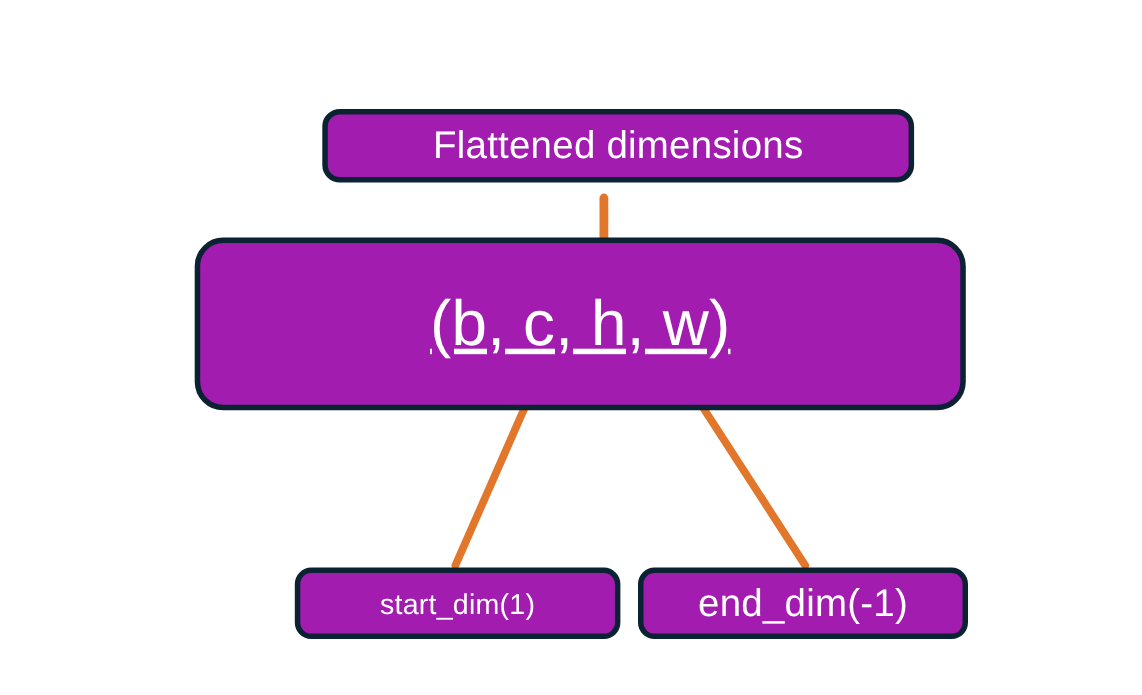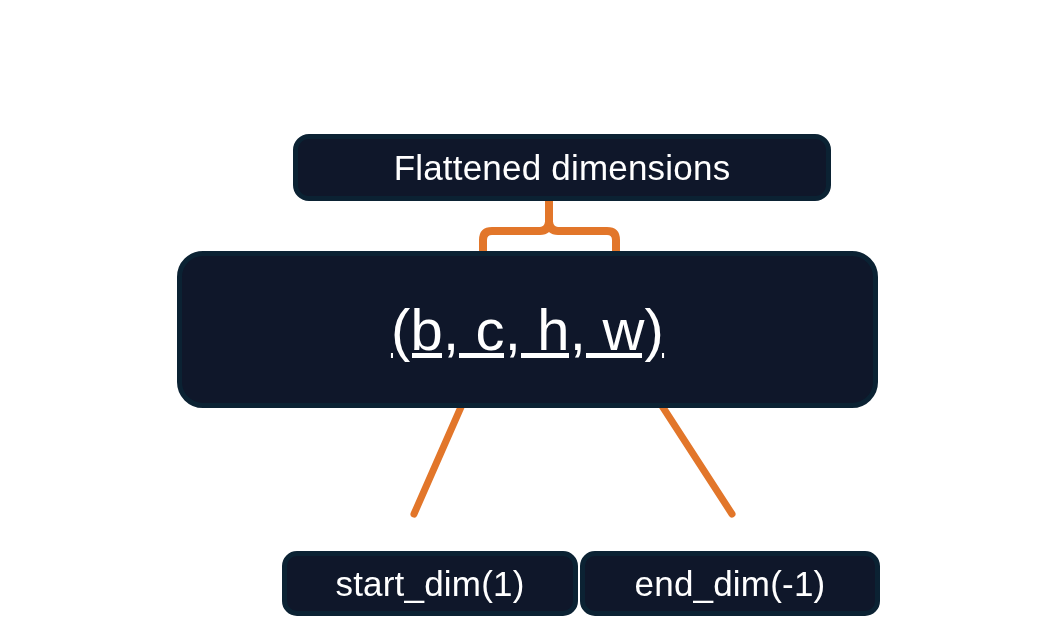--- a/index.html
+++ b/index.html
@@ -13,59 +13,58 @@
   #canvas {
     position: relative;
     width: 1038px;
     height: 632px;
     background: #ffffff;
     overflow: hidden;
   }
   .node {
     position: absolute;
     box-sizing: border-box;
-    background: #0f172a;
+    background: #a21caf;
     border: 5px solid #0b2233;
     border-radius: 18px;
     display: flex;
     align-items: center;
     justify-content: center;
     color: #ffffff;
     font-family: "Liberation Sans", sans-serif;
     font-weight: 400;
     letter-spacing: 0.2px;
     line-height: 1;
     text-align: center;
     user-select: none;
-    margin-top: 35px;
   }
   #node-flattened {
     left: 293px;
     top: 99px;
     width: 538px;
     height: 67px;
     border-radius: 16px;
     font-size: 35px;
   }
   #node-tuple {
     left: 177px;
     top: 216px;
     width: 701px;
     height: 157px;
     border-radius: 26px;
     font-size: 58px;
     text-decoration: underline;
   }
   #node-startdim {
-    left: 282px;
+    left: 268px;
     top: 516px;
     width: 296px;
     height: 65px;
     border-radius: 15px;
-    font-size: 35px;
+    font-size: 26px;
   }
   #node-enddim {
     left: 580px;
     top: 516px;
     width: 300px;
     height: 65px;
     border-radius: 15px;
     font-size: 35px;
   }
   #connectors {

